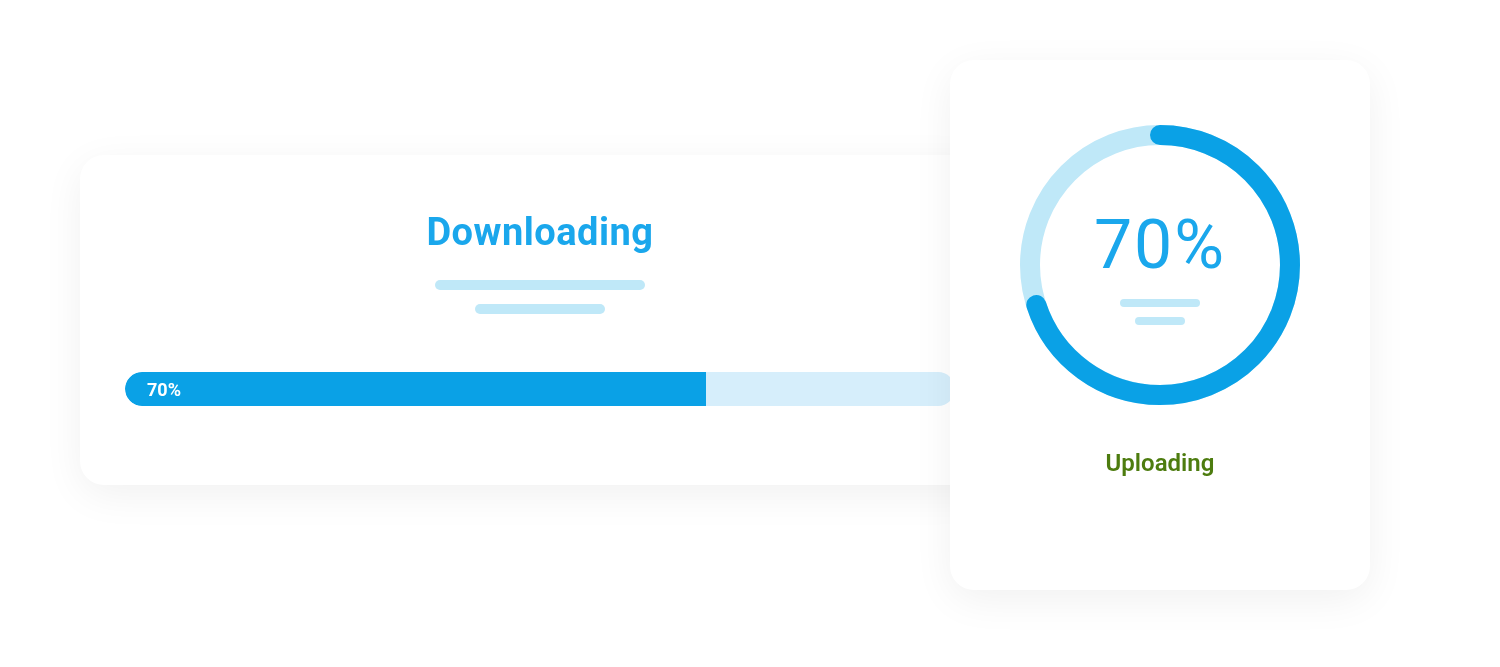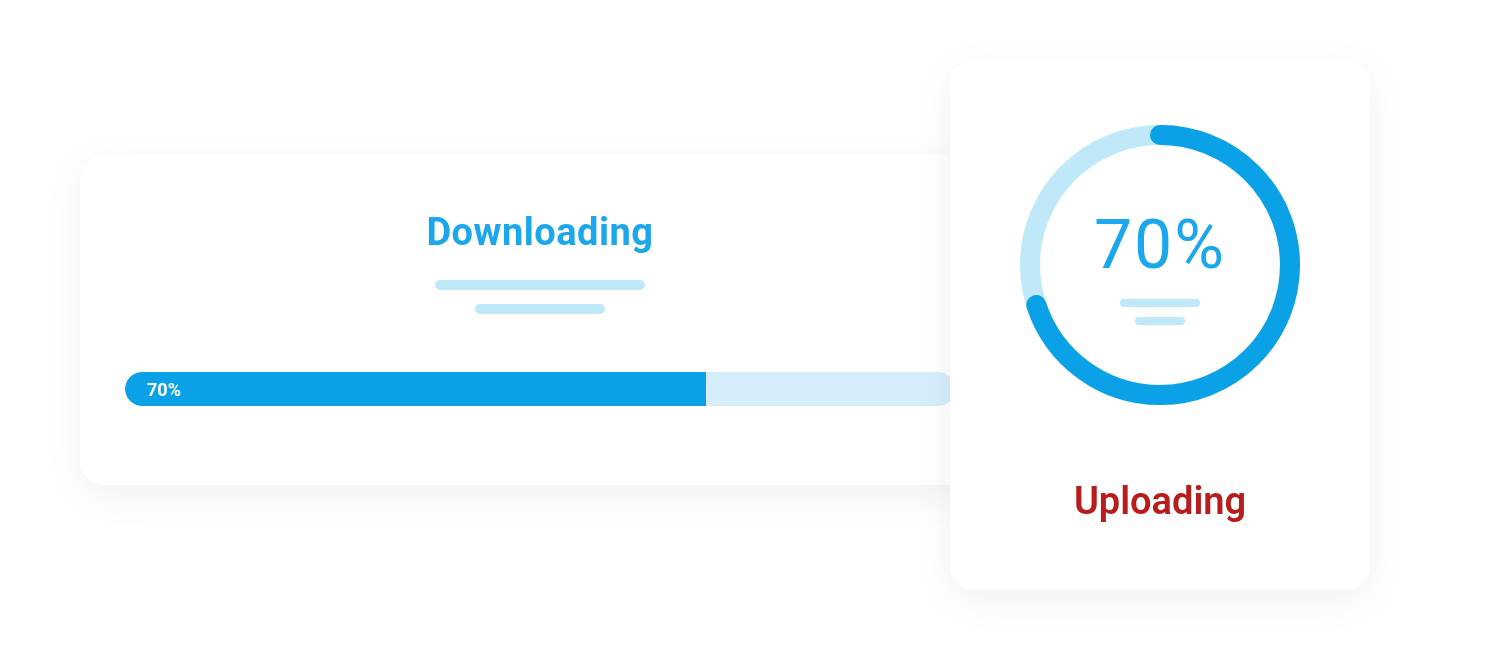--- a/index.html
+++ b/index.html
@@ -109,24 +109,24 @@
     display: flex;
     flex-direction: column;
     align-items: center;
     gap: 10px;
     margin-top: 14px;
   }
   .ring-deco .deco-line { height: 8px; border-radius: 5px; }
   .ring-deco .rl1 { width: 80px; }
   .ring-deco .rl2 { width: 50px; }
   .ul-title {
-    color: #b91c1c;
-    font-size: 38px;
+    color: #4d7c0f;
+    font-size: 24px;
     font-weight: 600;
-    margin-top: 64px;
+    margin-top: 34px;
   }
 </style>
 </head>
 <body>
 
 <div class="stage">
 
   <div class="card download-card">
     <div class="dl-title">Downloading</div>
     <div class="deco-lines">

